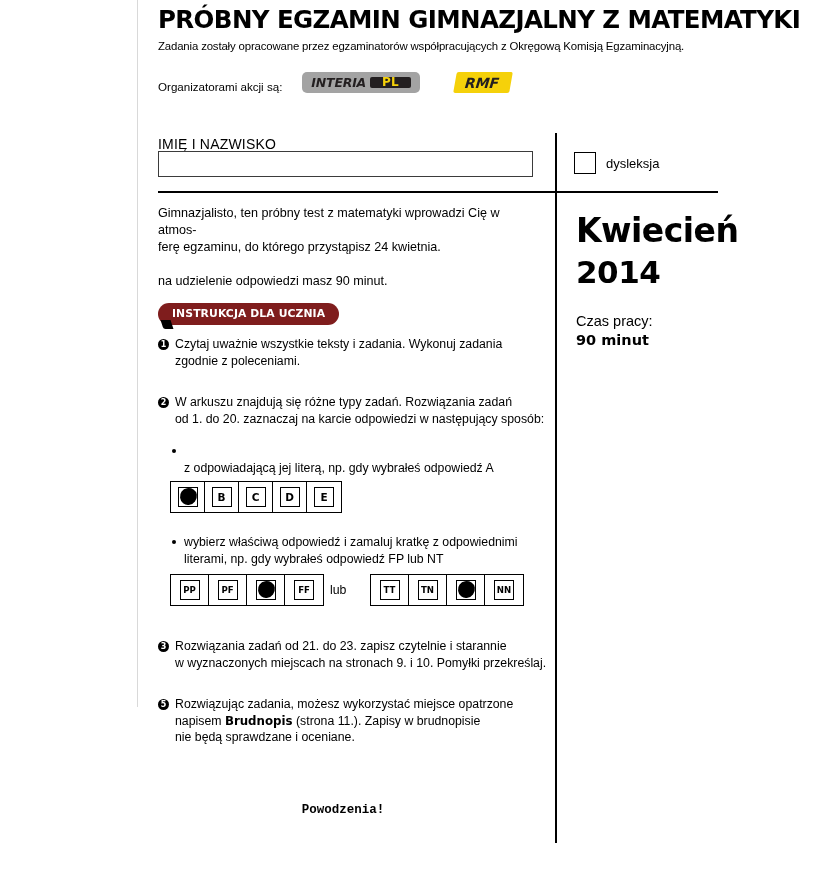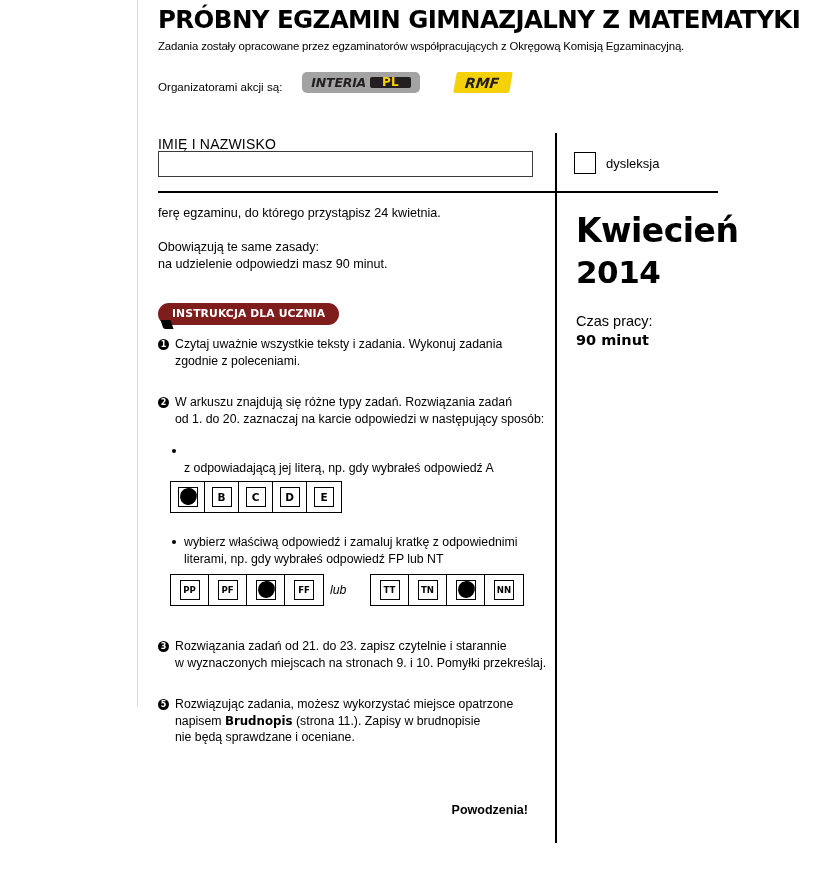--- a/index.html
+++ b/index.html
@@ -337,22 +337,22 @@
     font-weight: bold;
     font-size: 14.5px;
   }
 
   
   .goodluck {
     position: absolute;
     left: 158px;
     top: 803px;
     width: 370px;
-    text-align: right;
-    font-family: Liberation Sans, sans-serif;
+    text-align: center;
+    font-family: Liberation Mono, monospace;
     font-weight: bold;
     font-size: 12.5px;
   }
 
   b.strong { font-family: "DejaVu Sans", sans-serif; font-weight: bold; font-size: 11.8px; }
 </style>
 </head>
 <body>
 
 <div class="page">
@@ -375,23 +375,23 @@
     </span>
   </div>
 
   <div class="name-label">IMIĘ I NAZWISKO</div>
   <input class="name-input" type="text" placeholder="" style="">
 
   <div class="dyslexia-box"></div>
   <div class="dyslexia-label">dysleksja</div>
 
   <div class="intro">
+    <p>Gimnazjalisto, ten próbny test z matematyki wprowadzi Cię w atmos-</p>
     <p>ferę egzaminu, do którego przystąpisz 24 kwietnia.</p>
     <div class="gap"></div>
-    <p>Obowiązują te same zasady:</p>
     <p>na udzielenie odpowiedzi masz 90 minut.</p>
   </div>
 
   <div class="badge">INSTRUKCJA DLA UCZNIA</div>
 
   <div class="inst" style="left:158px; top:336px; width:380px;">
     <div class="inst-row">
       <span class="marker">1</span>
       <span class="inst-text">
         <span>Czytaj uważnie wszystkie teksty i zadania. Wykonuj zadania</span><br>
@@ -460,21 +460,21 @@
     <span class="cell">
       <span class="sq filled">
         <span class="blob"></span>
       </span>
     </span>
     <span class="cell">
       <span class="sq">FF</span>
     </span>
   </div>
 
-  <div class="lub" style="left:330px; top:583px;font-style:italic;">lub</div>
+  <div class="lub" style="left:330px; top:583px;">lub</div>
 
   <div class="answers wide" style="left:370px; top:574px;">
     <span class="cell">
       <span class="sq">TT</span>
     </span>
     <span class="cell">
       <span class="sq">TN</span>
     </span>
     <span class="cell">
       <span class="sq filled">

